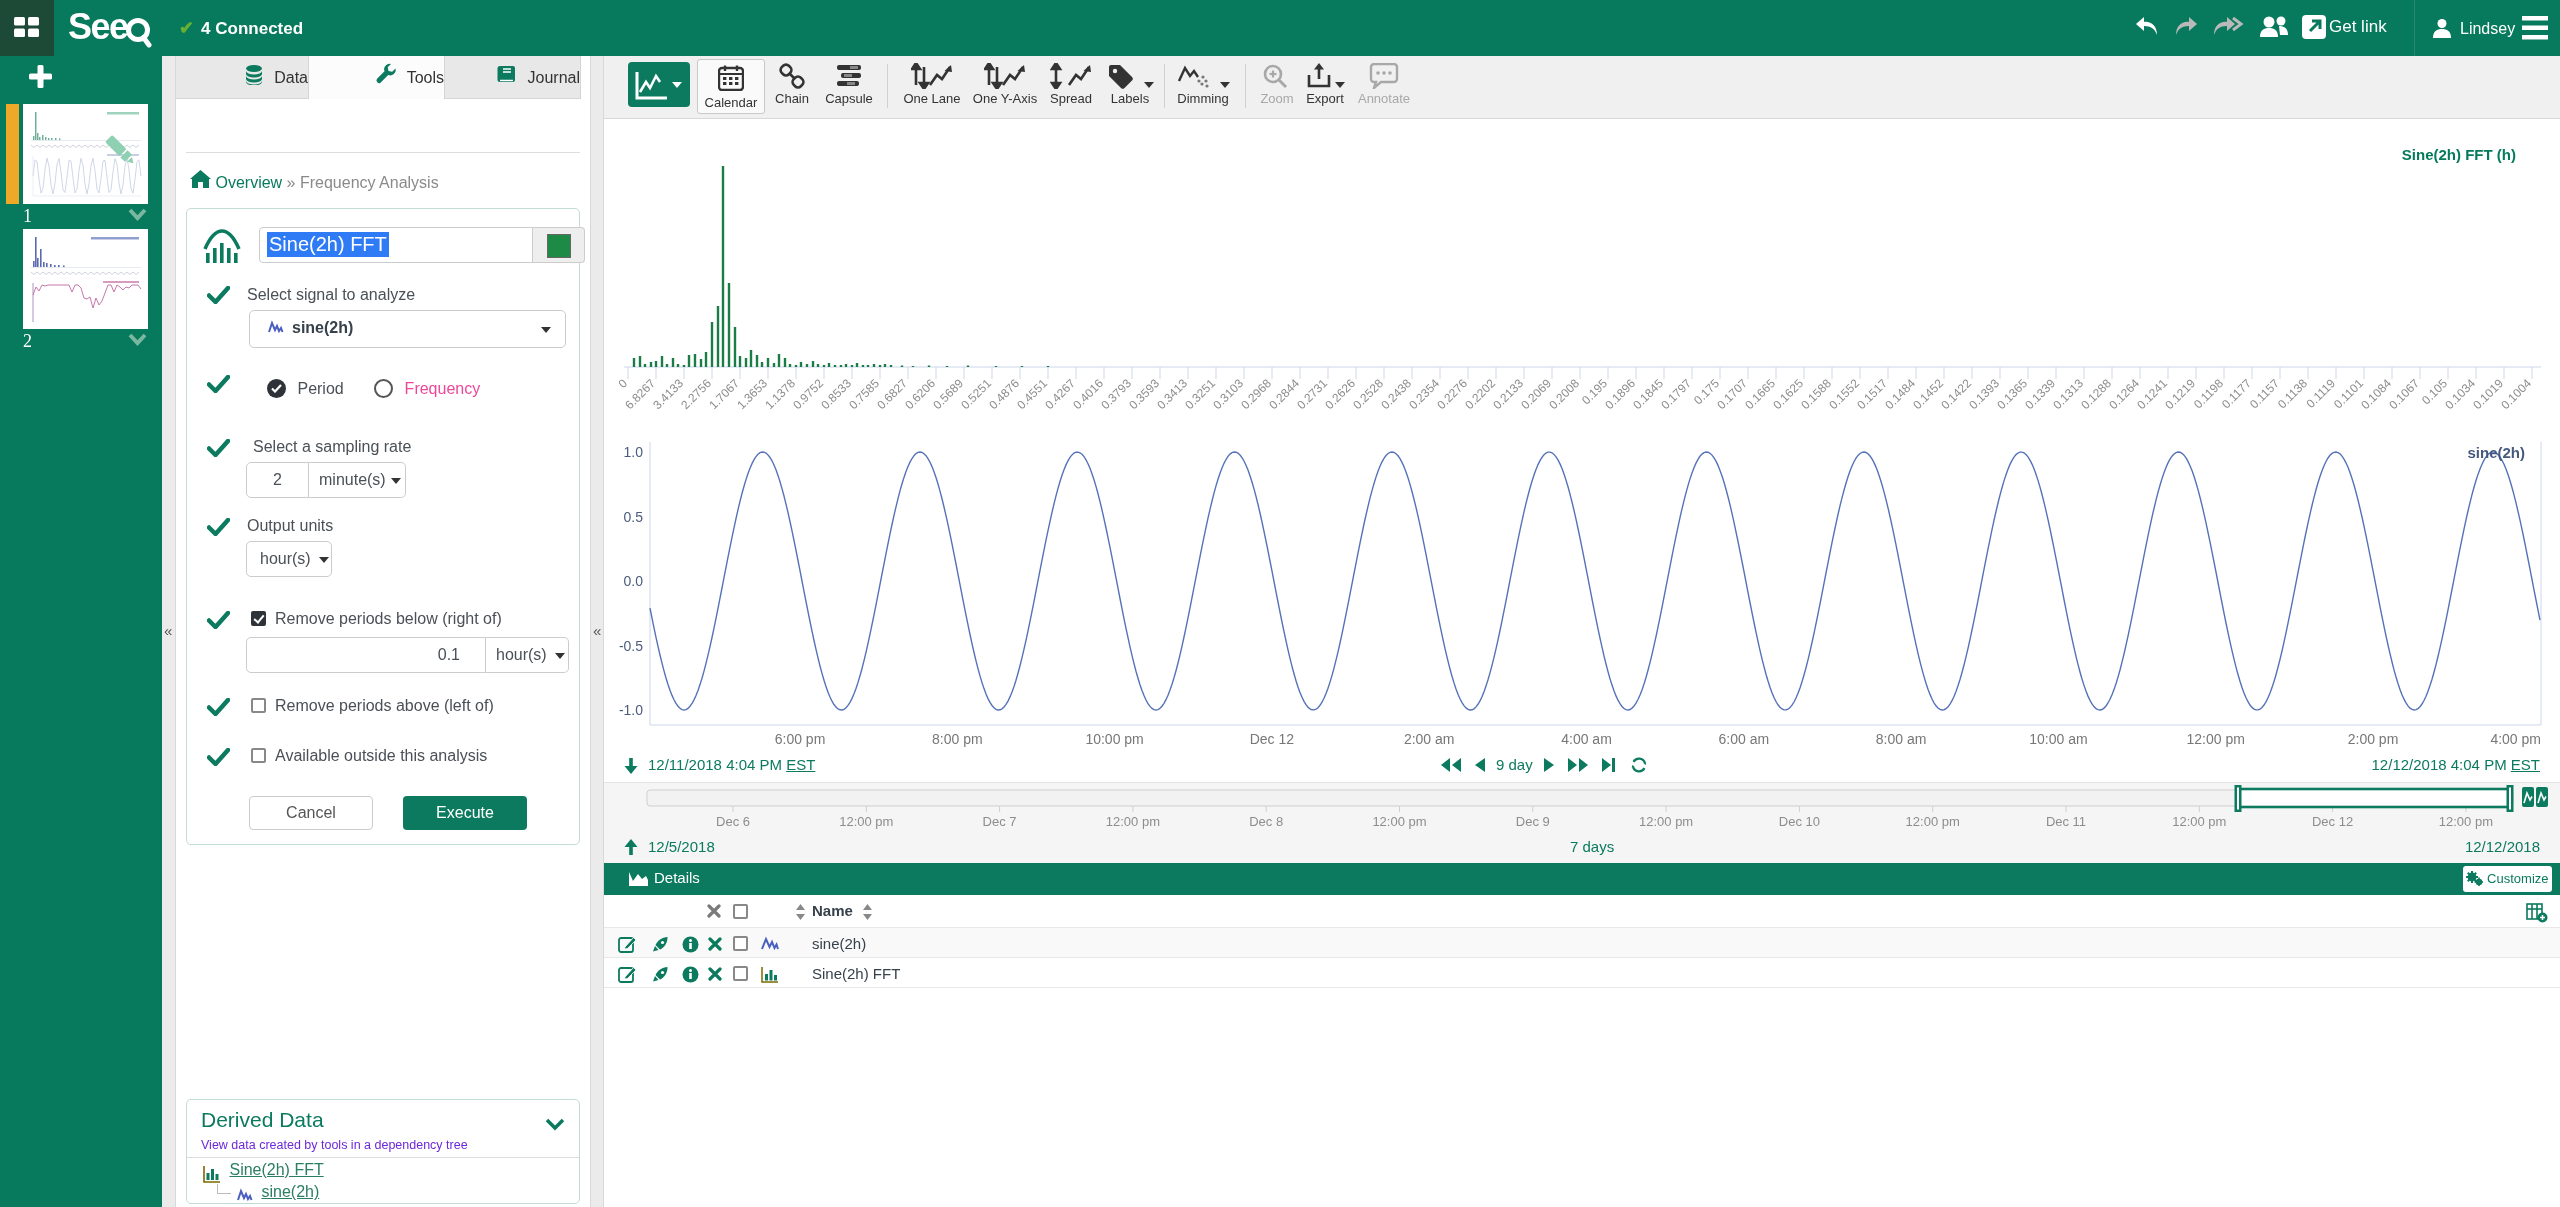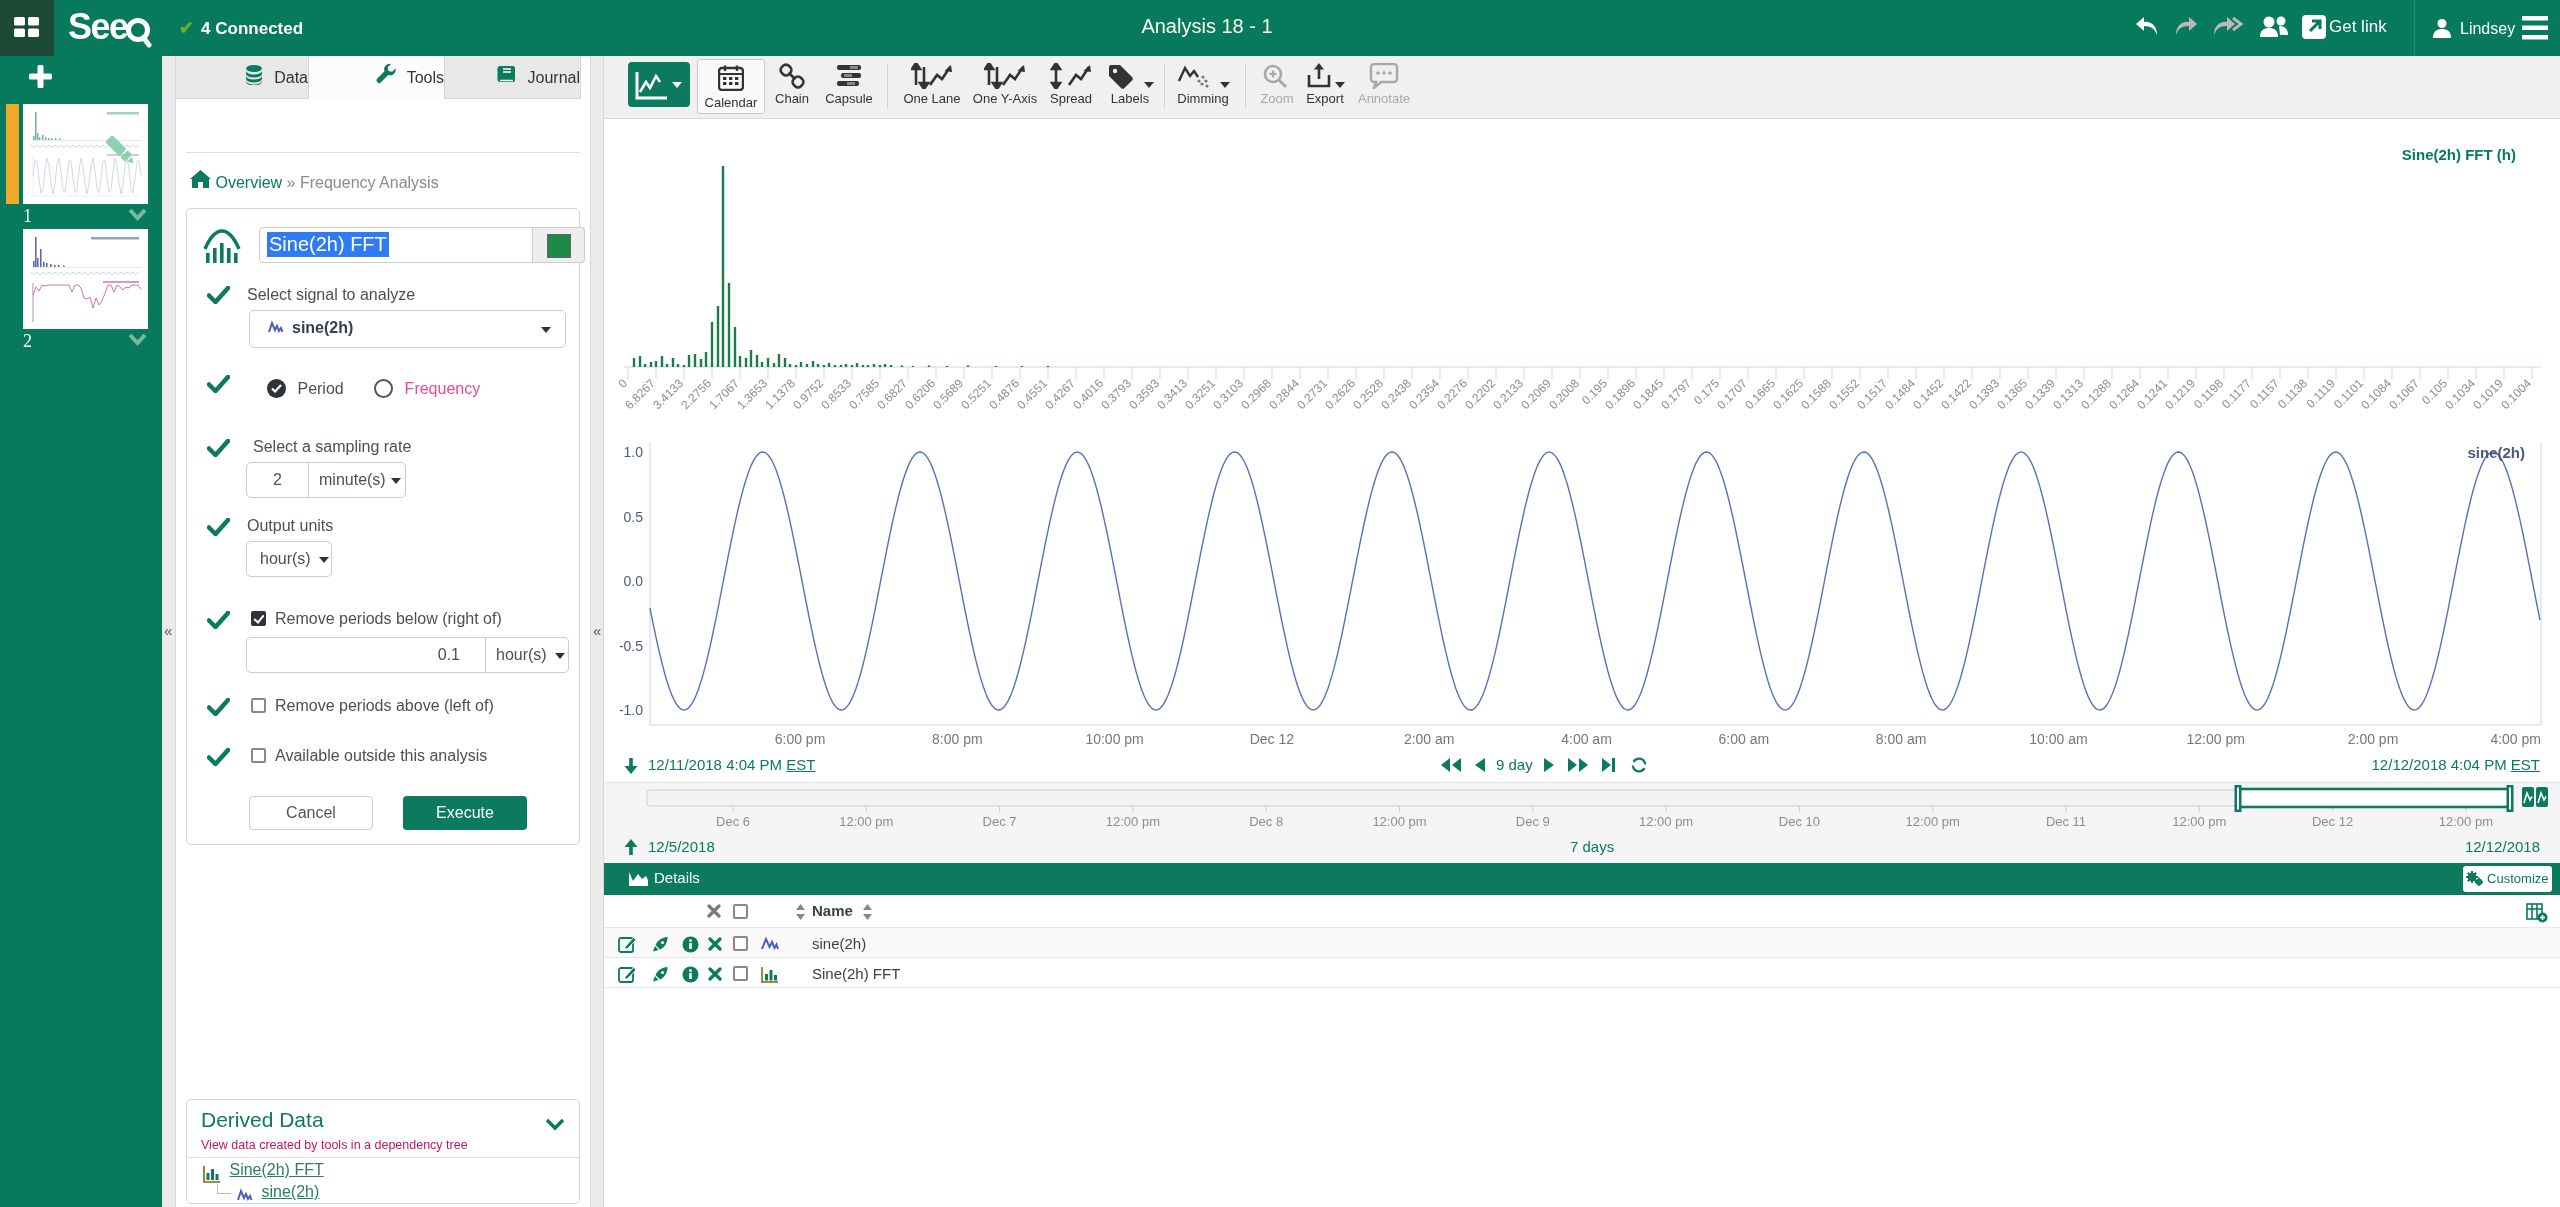--- a/index.html
+++ b/index.html
@@ -50,21 +50,21 @@
 .formbox { position:absolute; border:1px solid #ccc; border-radius:5px; background:#fff; }
 .caret { display:inline-block; width:0; height:0; border-left:5px solid transparent; border-right:5px solid transparent; border-top:6px solid #333; vertical-align:middle; margin-left:8px; }
 .cb { position:absolute; width:15px; height:15px; border:2px solid #888; border-radius:2px; background:#fff; }
 .cb.checked { background:#2d3338; border-color:#2d3338; }
 .cb.checked:after { content:''; position:absolute; left:3px; top:0px; width:4px; height:8px; border:solid #fff; border-width:0 2px 2px 0; transform:rotate(40deg); }
 #btn-cancel { position:absolute; left:62px; top:587px; width:124px; height:34px; border:1px solid #ccc; border-radius:4px; background:#fff; color:#555; font-size:16px; text-align:center; line-height:32px; }
 #btn-exec { position:absolute; left:216px; top:587px; width:124px; height:34px; border-radius:4px; background:#0b7a5e; color:#fff; font-size:16px; text-align:center; line-height:34px; }
 
 #derived { position:absolute; left:10px; top:1043px; width:394px; height:105px; border:1px solid #c2ddd3; border-radius:5px; background:#fff; }
 #derived h3 { color:#0b7a5e; font-size:21px; font-weight:normal; position:absolute; left:14px; top:8px; }
-#derived .sub { position:absolute; left:14px; top:38px; color:#be185d; font-size:12.5px; }
+#derived .sub { position:absolute; left:14px; top:38px; color:#6d28d9; font-size:12.5px; }
 #derived .dsep { position:absolute; left:0; top:57px; width:100%; height:1px; background:#ddd; }
 #derived a { color:#2a7e63; font-size:16px; text-decoration:underline; }
 
 #main { position:absolute; left:604px; top:56px; width:1956px; height:1151px; background:#fff; }
 #toolbar { position:absolute; left:0; top:0; width:1956px; height:63px; background:#f0f0f0; border-bottom:1px solid #d8d8d8; }
 .tbtn { position:absolute; top:4px; text-align:center; color:#333; }
 .tbtn .lab { font-size:13px; margin-top:1px; }
 .tbtn.disabled { color:#a8a8a8; }
 .tbsep { position:absolute; top:8px; width:1px; height:44px; background:#d0d0d0; }
 #viewbtn { position:absolute; left:24px; top:6px; width:62px; height:45px; background:#0b7a5e; border-radius:4px; }
@@ -93,21 +93,20 @@
       </svg>
   </div>
   <div id="seeqlogo">
     <svg width="85" height="42" viewBox="0 0 85 42">
       <text x="0" y="32" font-family="Liberation Sans, sans-serif" font-size="36" font-weight="bold" fill="#fff" letter-spacing="-1.5">See</text>
       <circle cx="70" cy="23" r="9.5" fill="none" stroke="#fff" stroke-width="5"></circle>
       <line x1="75.5" y1="30.5" x2="81" y2="38" stroke="#fff" stroke-width="5" stroke-linecap="round"></line>
     </svg>
   </div>
   <div id="conn"><span class="chk">✔</span>4 Connected</div>
-  <div id="title">Analysis 18 - 1</div>
 
   <div class="hicon" style="left:2131px;top:13px;">
     <svg width="30" height="28" viewBox="0 0 30 28">
         <path d="M13 4 L5 11 L13 18 L13 13 C20 13 24 16 26 22 C26 13 20 8 13 9 Z" fill="#fff"></path>
       </svg>
   </div>
   <div class="hicon" style="left:2172px;top:13px;">
     <svg width="30" height="28" viewBox="0 0 30 28">
         <path d="M17 4 L25 11 L17 18 L17 13 C10 13 6 16 4 22 C4 13 10 8 17 9 Z" fill="#b9b9b9"></path>
       </svg>

